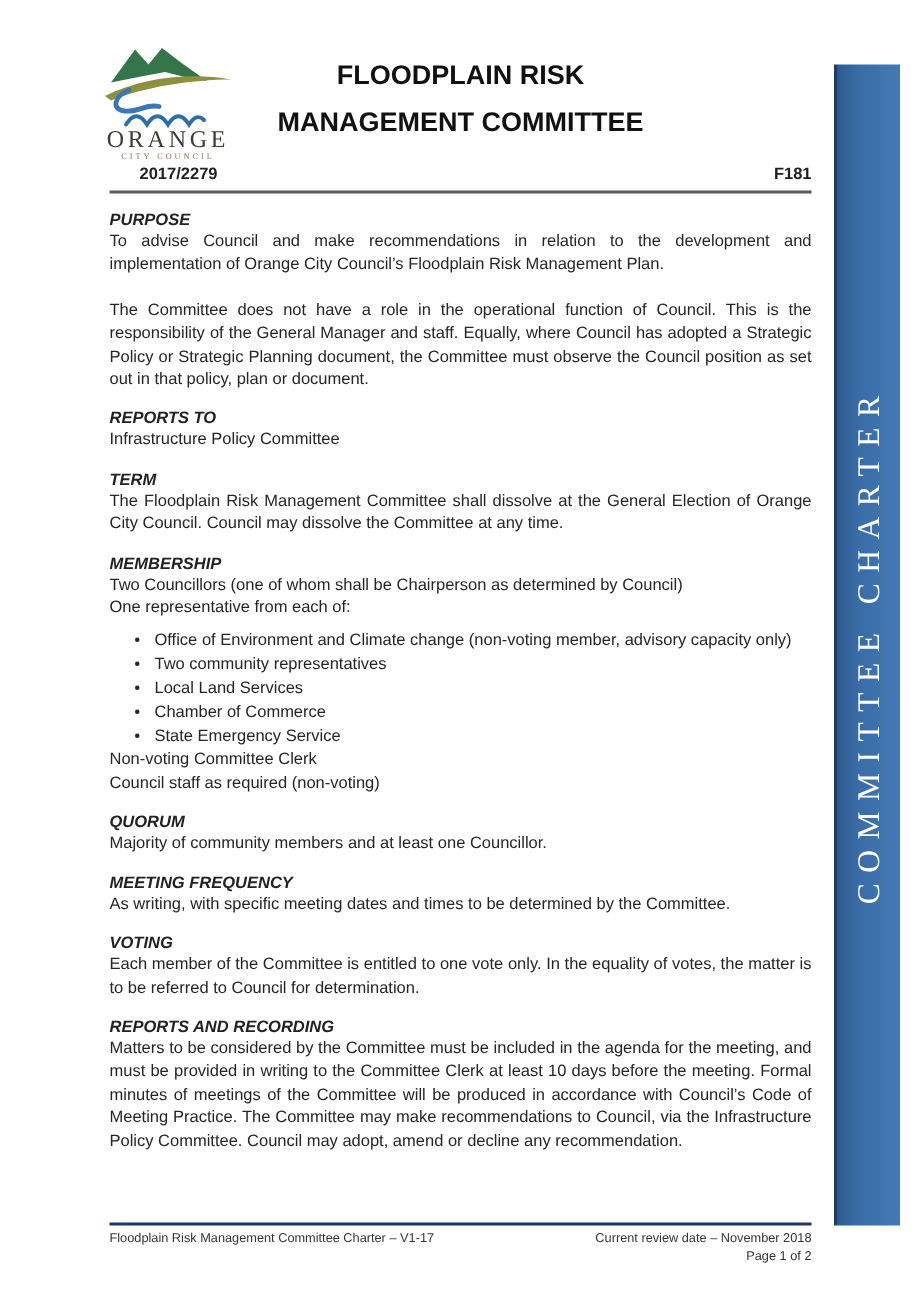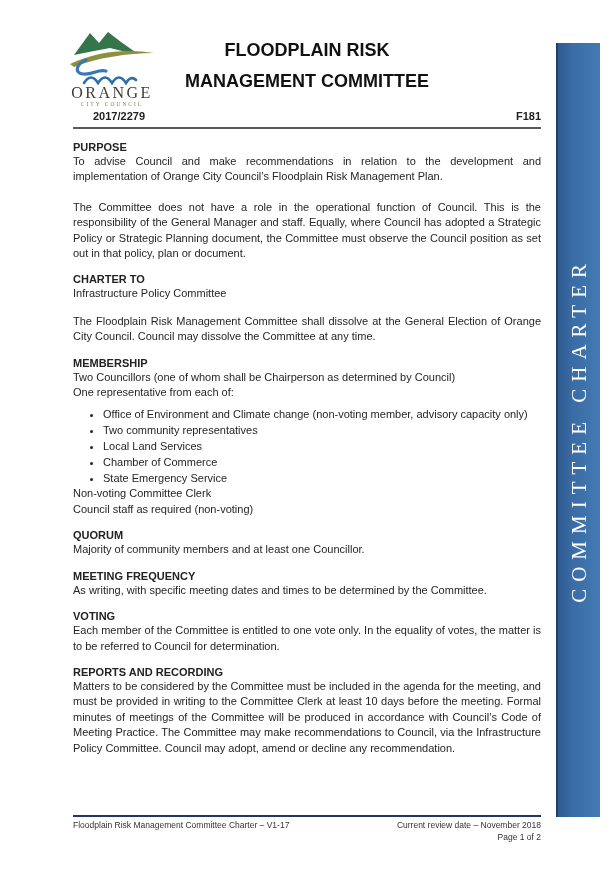--- a/index.html
+++ b/index.html
@@ -19,21 +19,21 @@
 
   .header{position:relative;height:82px;}
   .logo{position:absolute;left:-7px;top:0;width:92px;height:82px;}
   .titles{text-align:center;font-weight:bold;font-size:18px;line-height:31px;
           padding-top:9px;color:#111;}
   .refrow{display:flex;justify-content:space-between;font-weight:bold;
           font-size:11px;color:#222;margin-top:2px;margin-left:20px;}
   .rule{border-bottom:2px solid #5a5a5a;margin-top:5px;}
 
   .section{margin-top:12px;}
-  .section h2{font-size:11px;margin:0 0 1px 0;color:#222;font-weight:bold;}
+  .section h2{font-size:11px;margin:0 0 1px 0;color:#222;font-weight:bold;font-style:italic;}
   .section p{margin:0;font-size:11px;line-height:15.4px;text-align:justify;}
   .section p.gap{margin-top:15px;}
   ul.bullets{margin:6px 0 0 0;padding-left:30px;list-style:disc;}
   ul.bullets li{font-size:11px;line-height:16px;}
   .after{margin-top:9px;}
 
   .footer{position:absolute;left:73px;top:815px;width:468px;}
   .footer-rule{border-top:2px solid #1f3864;margin-bottom:3px;}
   .footer-row{display:flex;justify-content:space-between;font-size:8.5px;color:#333;}
   .footer-page{text-align:right;font-size:8.5px;color:#333;margin-top:2px;}
@@ -70,25 +70,26 @@
     </div>
     <div class="rule"></div>
 
     <div class="section">
       <h2>PURPOSE</h2>
       <p>To advise Council and make recommendations in relation to the development and implementation of Orange City Council’s Floodplain Risk Management Plan.</p>
       <p class="gap">The Committee does not have a role in the operational function of Council. This is the responsibility of the General Manager and staff. Equally, where Council has adopted a Strategic Policy or Strategic Planning document, the Committee must observe the Council position as set out in that policy, plan or document.</p>
     </div>
 
     <div class="section">
-      <h2>CHARTER TO</h2>
+      <h2>REPORTS TO</h2>
       <p>Infrastructure Policy Committee</p>
     </div>
 
     <div class="section">
+      <h2>TERM</h2>
       <p>The Floodplain Risk Management Committee shall dissolve at the General Election of Orange City Council. Council may dissolve the Committee at any time.</p>
     </div>
 
     <div class="section">
       <h2>MEMBERSHIP</h2>
       <p>Two Councillors (one of whom shall be Chairperson as determined by Council)</p>
       <p>One representative from each of:</p>
       <ul class="bullets">
         <li>Office of Environment and Climate change (non-voting member, advisory capacity only)</li>
         <li>Two community representatives</li>

